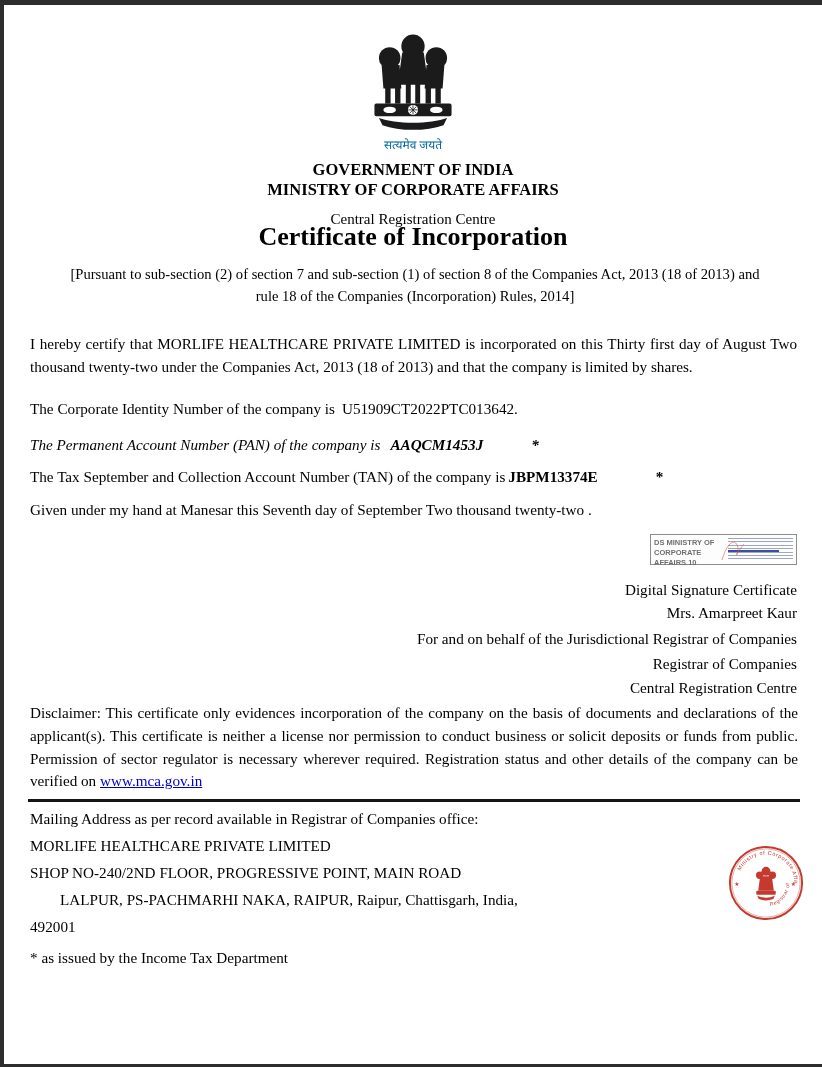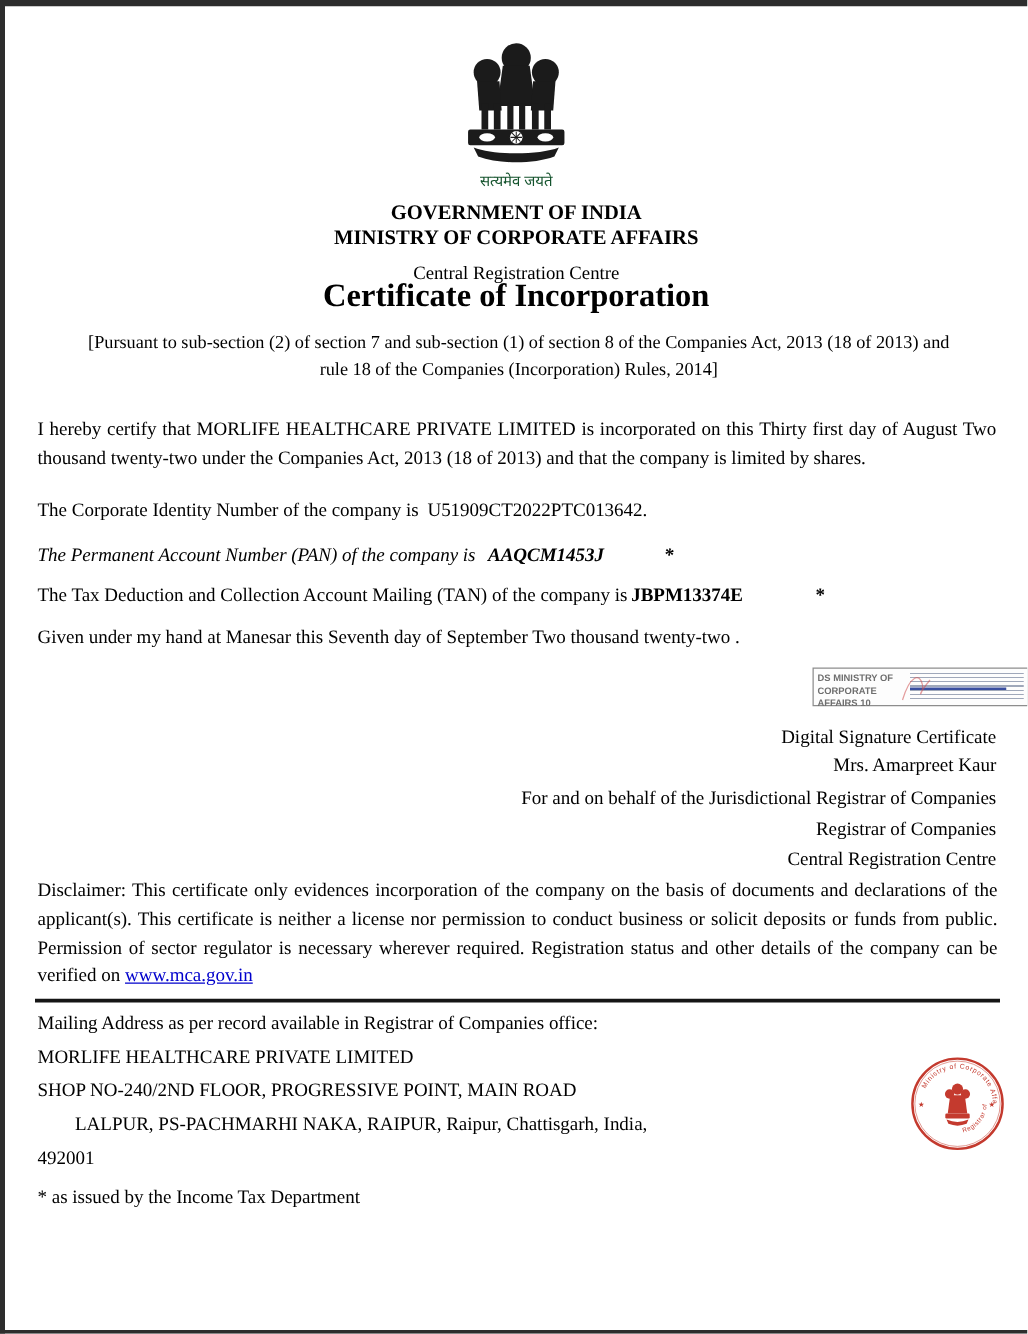--- a/index.html
+++ b/index.html
@@ -12,41 +12,41 @@
     border-left:4px solid #2d2d2d;
     border-bottom:3px solid #2d2d2d;
     font-family:"Liberation Serif", serif;
     color:#000;
     overflow:hidden;
   }
   .abs{position:absolute;}
   .center{text-align:center;width:100%;}
   .header-block{top:26px;left:0;}
   .emblem-svg{display:block;margin:0 auto;}
-  .motto{font-size:12px;margin-top:1px;color:#14532d;}
+  .motto{font-size:12px;margin-top:1px;color:#0369a1;}
   .gov-line{font-size:16.5px;font-weight:bold;margin-top:7px;line-height:1.2;}
   .ministry-line{font-size:16.5px;font-weight:bold;line-height:1.2;}
   .centre-line{font-size:15px;margin-top:11px;}
   .doc-title{top:217px;font-size:26px;font-weight:bold;}
   .pursuant{top:259px;left:22px;right:18px;text-align:center;font-size:14.6px;line-height:1.5;}
   .bodytext{font-size:15.2px;line-height:1.5;}
   .certify{top:328px;left:26px;right:25px;text-align:justify;}
   .line-cin{top:393px;left:26px;}
   .line-pan{top:429px;left:26px;font-style:italic;}
   .line-tan{top:461px;left:26px;}
   .line-given{top:494px;left:26px;}
   .val-bold{font-weight:bold;}
   .pan-val{margin-left:10px;}
   .pan-star{margin-left:48px;font-weight:bold;}
   .tan-val{margin-left:3px;}
   .tan-star{margin-left:58px;font-weight:bold;}
   .cin-val{margin-left:7px;margin-top:34px;}
 
   .ds-box{
-    top:529px;left:646px;width:173px;height:31px;
+    top:529px;left:646px;width:147px;height:31px;
     border:1px solid #8d8d8d;background:#fdfdfd;
     display:flex;box-sizing:border-box;
   }
   .ds-left{
     width:74px;padding:3px 0 0 3px;
     font-family:"Liberation Sans", sans-serif;
     font-size:7.5px;font-weight:bold;color:#6f6f6f;line-height:1.35;
   }
   .ds-right{position:relative;flex:1;margin:3px 3px 3px 0;}
   .ds-lines{
@@ -132,21 +132,21 @@
 
   <div class="abs bodytext line-cin">
     <span>The Corporate Identity Number of the company is</span><span class="cin-val">U51909CT2022PTC013642.</span>
   </div>
 
   <div class="abs bodytext line-pan">
     <span>The Permanent Account Number (PAN) of the company is</span><span class="val-bold pan-val">AAQCM1453J</span><span class="pan-star">*</span>
   </div>
 
   <div class="abs bodytext line-tan">
-    <span>The Tax Deduction and Collection Account Mailing (TAN) of the company is</span><span class="val-bold tan-val">JBPM13374E</span><span class="tan-star">*</span>
+    <span>The Tax September and Collection Account Number (TAN) of the company is</span><span class="val-bold tan-val">JBPM13374E</span><span class="tan-star">*</span>
   </div>
 
   <div class="abs bodytext line-given">Given under my hand at Manesar this Seventh day of September Two thousand twenty-two .</div>
 
   <div class="abs ds-box">
     <div class="ds-left">
       <div>DS MINISTRY OF</div>
       <div>CORPORATE AFFAIRS 10</div>
     </div>
     <div class="ds-right">

